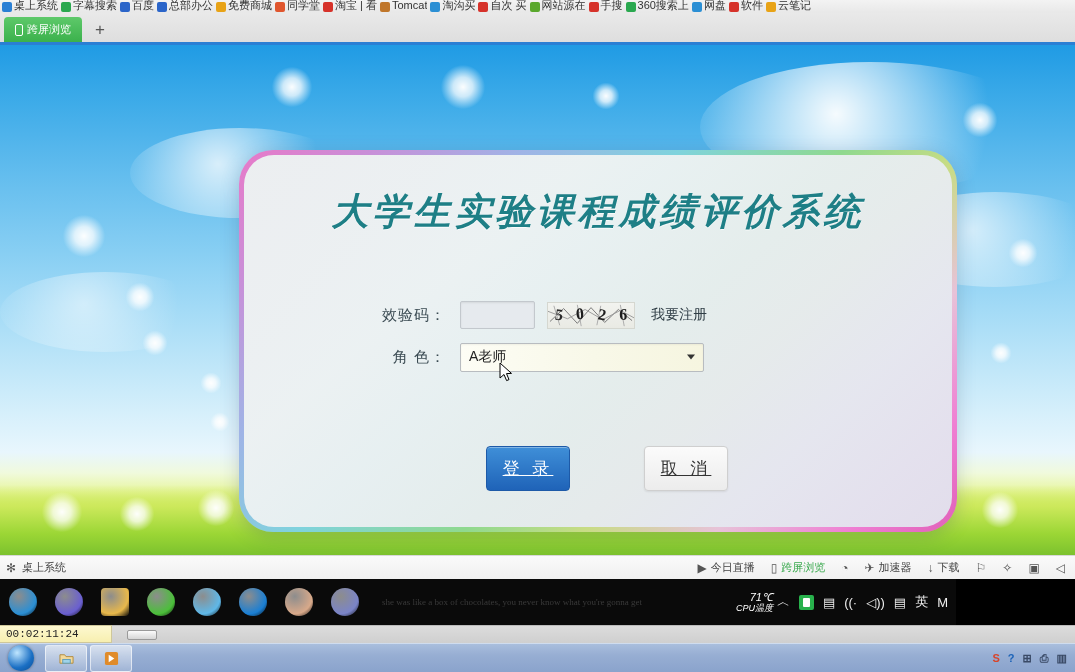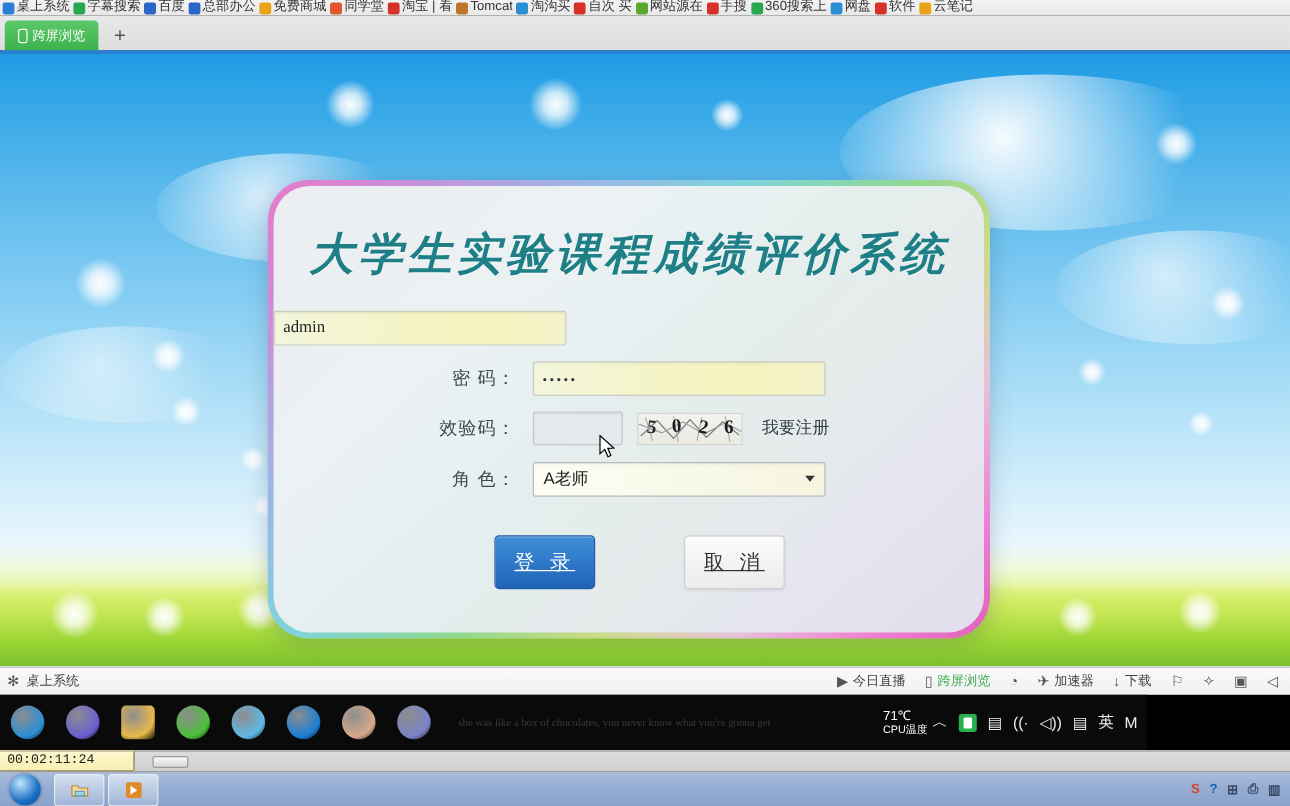--- a/index.html
+++ b/index.html
@@ -95,22 +95,22 @@
     background: linear-gradient(to bottom, rgba(214,240,108,0) 0%, #cde95c 30%, #9bd635 70%, #7cc22e 100%);
   }
   .dand {
     position: absolute; pointer-events: none;
     background: radial-gradient(circle, rgba(255,255,255,.98) 0%, rgba(255,255,255,.75) 30%, rgba(255,255,255,0) 68%);
     border-radius: 50%;
   }
 
   
   .card {
-    position: absolute; left: 223px; top: 108px;
-    width: 602px; height: 382px;
+    position: absolute; left: 239px; top: 108px;
+    width: 718px; height: 382px;
     border-radius: 34px;
     padding: 5px;
     background:
       linear-gradient(135deg,
         #e879c8 0%, #c98fd8 12%, #9fb4e6 26%, #7fd3dd 40%,
         #8fd98f 55%, #c8dc84 66%, #e7c2d8 78%, #ef7fd3 90%, #e060b8 100%);
     box-shadow: 0 4px 18px rgba(60,80,110,.25);
   }
   .card-inner {
     width: 100%; height: 100%; border-radius: 30px;
@@ -257,22 +257,22 @@
   }
   .tb-ico .g { width: 28px; height: 28px; border-radius: 5px; display: block; }
   .tb-text {
     flex: 1 1 auto; color: #3a3a3a; font-size: 9px; padding-left: 14px;
     white-space: nowrap; overflow: hidden; font-family: "Liberation Serif", serif;
   }
   .tray {
     display: flex; align-items: center; gap: 9px; padding-right: 8px; color: #fff;
   }
   .cpu {
-    text-align: left; line-height: 1.15; font-size: 11px; color: #fff;
-    font-family: "Liberation Sans", sans-serif; margin-right: 4px;
+    text-align: right; line-height: 1.15; font-size: 11px; color: #fff;
+    font-family: "Liberation Sans", sans-serif; margin-right: 4px; font-style: italic;
   }
   .cpu .t2 { font-size: 9px; }
   .tray-ico { font-size: 13px; color: #eee; cursor: pointer; }
   .tray-ico.box {
     width: 15px; height: 15px; background: #28b14c; border-radius: 2px;
     position: relative;
   }
   .tray-ico.box:after {
     content: ""; position: absolute; left: 4px; top: 3px; width: 7px; height: 9px;
     background: #fff; border-radius: 1px;
@@ -432,27 +432,22 @@
     <div class="dand" style="left:980px;top:450px;width:40px;height:36px;"></div>
 
     <div class="card">
       <div class="card-inner">
 
         <div class="app-title">大学生实验课程成绩评价系统</div>
 
         <div class="form">
 
           <div class="row">
-            <div class="field">admin</div>
           </div>
 
-          <div class="row">
-            <div class="lbl-cell">密  码：</div>
-            <div class="field pw">•••••</div>
-          </div>
 
           <div class="row">
             <div class="lbl-cell">效验码：</div>
             <div class="captcha-input"></div>
             <div class="captcha-img" id="captcha-img">
               <svg class="noise" viewBox="0 0 88 27" preserveAspectRatio="none">
                 <path d="M2 20 L16 6 L30 22 L44 5 L58 21 L72 7 L86 19" stroke="#777" stroke-width="1" fill="none"></path>
                 <path d="M0 9 L20 17 L38 7 L56 18 L74 8 L88 16" stroke="#999" stroke-width="1" fill="none"></path>
                 <path d="M6 3 L12 24 M30 2 L34 25 M54 3 L50 24 M74 2 L78 25" stroke="#aaa" stroke-width="1" fill="none"></path>
               </svg>

